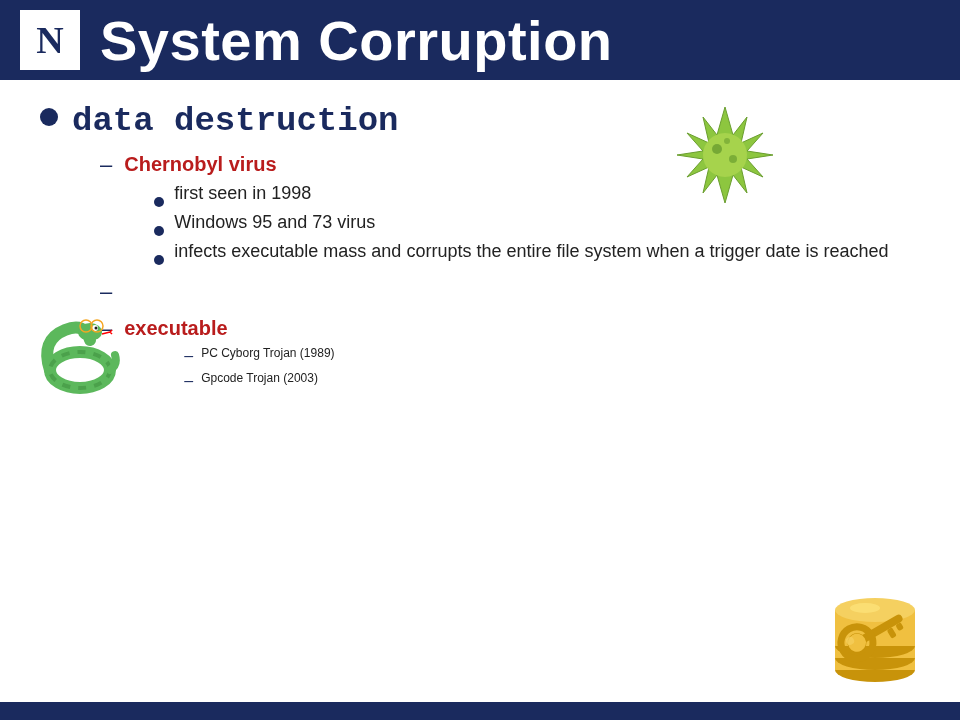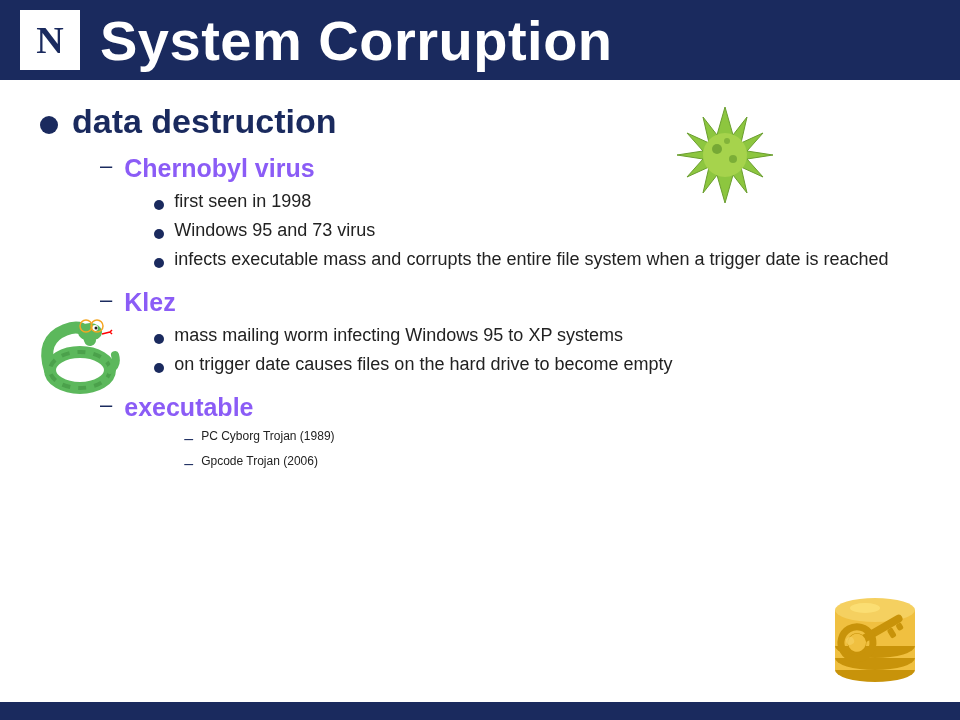--- a/index.html
+++ b/index.html
@@ -60,22 +60,23 @@
 
     
     .content {
       padding: 22px 40px 30px 40px;
       position: relative;
     }
 
     
     .main-bullet {
       display: flex;
-      align-items: center;
+      align-items: flex-start;
       margin-bottom: 10px;
+      font-family: Liberation Mono, monospace;
     }
 
     .bullet-dot {
       width: 18px;
       height: 18px;
       background: #1a2a5e;
       border-radius: 50%;
       margin-right: 14px;
       flex-shrink: 0;
       margin-top: 6px;
@@ -100,36 +101,36 @@
 
     .dash {
       font-size: 22px;
       color: #1a2a5e;
       margin-right: 12px;
       flex-shrink: 0;
       line-height: 1.4;
     }
 
     .dash-text {
-      font-size: 25px;
+      font-size: 20px;
       font-weight: bold;
-      color: #8b5cf6;
+      color: #b91c1c;
       line-height: 1.4;
     }
 
     
     .small-bullet-list {
       padding-left: 30px;
       margin-top: 2px;
       margin-bottom: 6px;
     }
 
     .small-bullet-item {
       display: flex;
-      align-items: center;
+      align-items: flex-end;
       margin-bottom: 2px;
     }
 
     .small-dot {
       width: 10px;
       height: 10px;
       background: #1a2a5e;
       border-radius: 50%;
       margin-right: 10px;
       flex-shrink: 0;
@@ -231,48 +232,35 @@
           <div class="small-bullet-item">
             <div class="small-dot"></div>
             <span class="small-bullet-text">infects executable mass and corrupts the entire file system when a trigger date is reached</span>
           </div>
         </div>
       </div>
     </div>
 
     <div class="dash-item" style="margin-top:6px;">
       <span class="dash">–</span>
-      <div>
-        <span class="dash-text">Klez</span>
-        <div class="small-bullet-list">
-          <div class="small-bullet-item">
-            <div class="small-dot"></div>
-            <span class="small-bullet-text">mass mailing worm infecting Windows 95 to XP systems</span>
-          </div>
-          <div class="small-bullet-item">
-            <div class="small-dot"></div>
-            <span class="small-bullet-text">on trigger date causes files on the hard drive to become empty</span>
-          </div>
-        </div>
-      </div>
     </div>
 
     <div class="dash-item" style="margin-top:6px;">
       <span class="dash">–</span>
       <div>
         <span class="dash-text">executable</span>
         <div class="small-bullet-list">
           <div class="sub-dash-list">
             <div class="sub-dash-item">
               <span class="sub-dash">–</span>
               <span class="sub-dash-text">PC Cyborg Trojan (1989)</span>
             </div>
             <div class="sub-dash-item">
               <span class="sub-dash">–</span>
-              <span class="sub-dash-text">Gpcode Trojan (2006)</span>
+              <span class="sub-dash-text">Gpcode Trojan (2003)</span>
             </div>
           </div>
         </div>
       </div>
     </div>
 
   </div>
 </div>
 
 <div class="virus-image">

